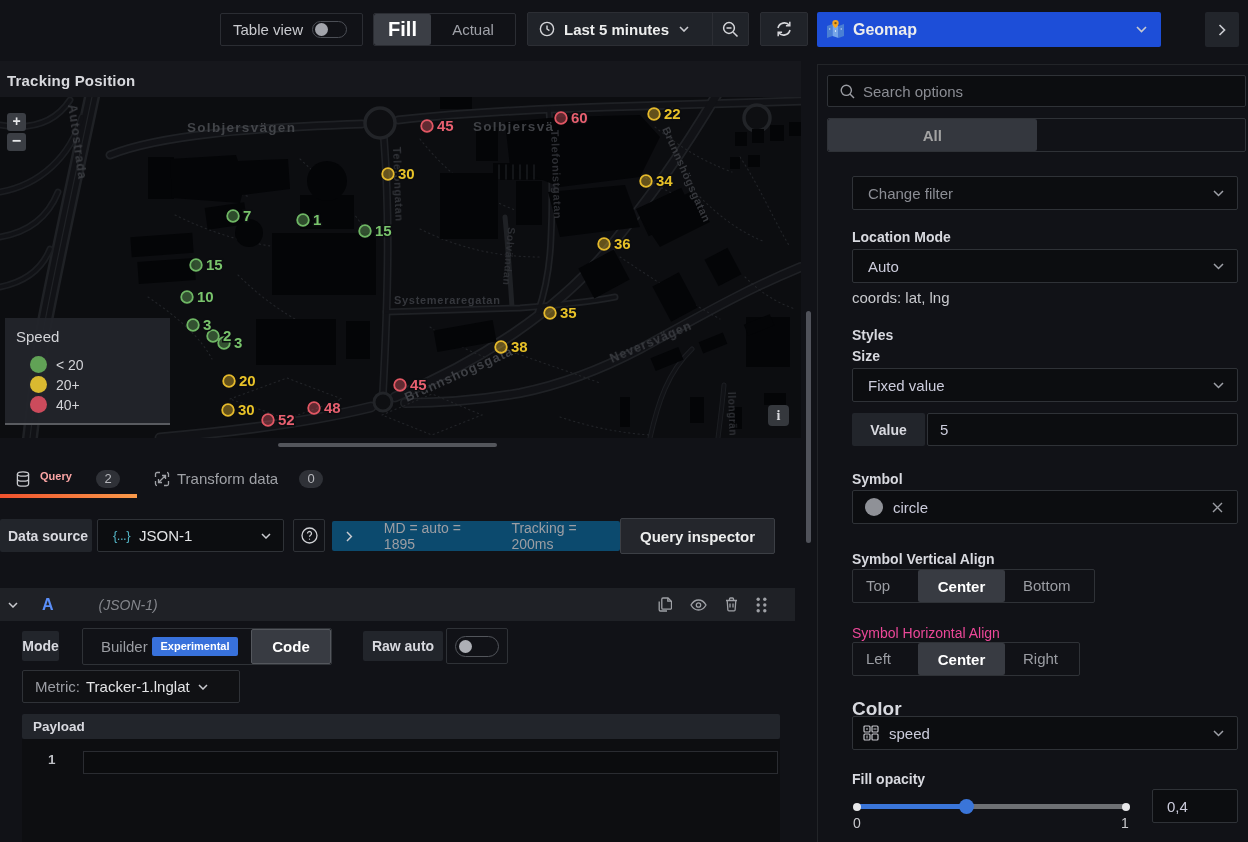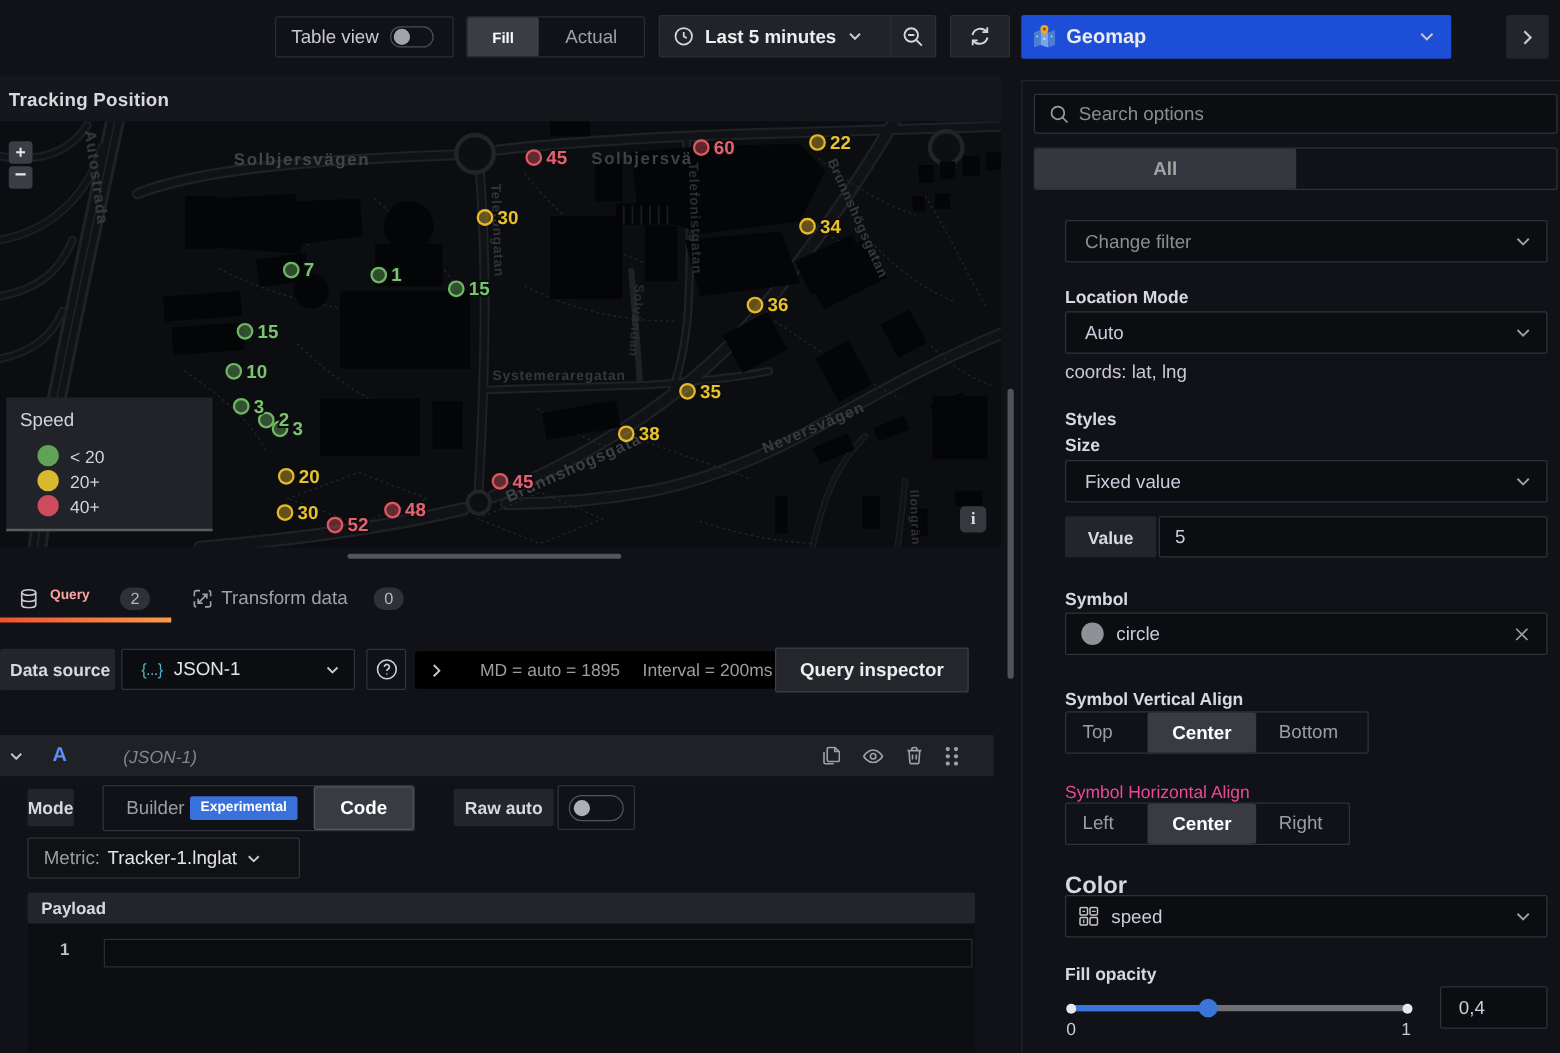--- a/index.html
+++ b/index.html
@@ -10,21 +10,21 @@
 </style></head>
 <body>
 
 <div class="abs" style="left:220px;top:13px;width:143px;height:33px;border:1px solid #2b2d33;border-radius:2px;display:flex;align-items:center">
   <span style="color:#c9cacf;font-size:15px;margin-left:12px">Table view</span>
   <span style="margin-left:9px;width:35px;height:17px;border:1px solid #4b4e55;border-radius:9px;position:relative;display:inline-block">
     <span style="position:absolute;left:2px;top:1px;width:13px;height:13px;border-radius:50%;background:#a2a4ab"></span>
   </span>
 </div>
 <div class="abs" style="left:373px;top:13px;width:143px;height:33px;border:1px solid #2b2d33;border-radius:2px;display:flex;align-items:stretch">
-  <span style="width:57px;background:#3b3e45;border-radius:2px;color:#fff;font-weight:bold;font-size:12px;display:flex;align-items:center;justify-content:center">Fill</span>
+  <span style="width:57px;background:#3b3e45;border-radius:2px;color:#fff;font-weight:bold;font-size:20px;display:flex;align-items:center;justify-content:center">Fill</span>
   <span style="flex:1;color:#9fa1a8;font-size:15px;display:flex;align-items:center;justify-content:center">Actual</span>
 </div>
 <div class="abs" style="left:527px;top:12px;width:222px;height:34px;background:#202329;border:1px solid #2c2e34;border-radius:2px;display:flex;align-items:center">
   <svg style="margin-left:11px" width="16" height="16" viewBox="0 0 16 16" fill="none" stroke="#d5d6da" stroke-width="1.4">
       <circle cx="8" cy="8" r="6.6"></circle>
       <path d="M8 4.5V8l2.4 1.6"></path>
     </svg>
   <span style="color:#eceded;font-weight:bold;font-size:15px;margin-left:9px">Last 5 minutes</span>
   <svg style="margin-left:10px" width="10" height="6" viewBox="0 0 10 6" fill="none" stroke="#c9cacf" stroke-width="1.6">
       <path d="M1 1l4 4 4-4"></path>
@@ -279,26 +279,26 @@
       <path d="M1 1l4 4 4-4"></path>
     </svg>
 </div>
 <div class="abs" style="left:293px;top:519px;width:32px;height:33px;border:1px solid #2f3237;border-radius:2px;display:flex;align-items:center;justify-content:center">
   <svg width="17" height="17" viewBox="0 0 17 17" fill="none" stroke="#cfd0d4" stroke-width="1.3">
       <circle cx="8.5" cy="8.5" r="7.5"></circle>
       <path d="M6.5 6.5a2 2 0 1 1 3 1.75c-.6.35-1 .75-1 1.45"></path>
       <circle cx="8.5" cy="12.2" r=".6" fill="#cfd0d4" stroke="none"></circle>
     </svg>
 </div>
-<div class="abs" style="left:332px;top:521px;width:288px;height:30px;background:#000000;border-radius:2px;display:flex;align-items:center">
+<div class="abs" style="left:332px;top:521px;width:288px;height:30px;background:#0c4a6e;border-radius:2px;display:flex;align-items:center">
   <svg style="margin-left:14px" width="7" height="11" viewBox="0 0 7 11" fill="none" stroke="#c9cacf" stroke-width="1.5">
       <path d="M1 1l4.5 4.5L1 10"></path>
     </svg>
   <span style="color:#9d9ea3;font-size:14px;margin-left:31px">MD = auto = 1895</span>
-  <span style="color:#9d9ea3;font-size:14px;margin-left:18px">Interval = 200ms</span>
+  <span style="color:#9d9ea3;font-size:14px;margin-left:18px">Tracking = 200ms</span>
 </div>
 <div class="abs" style="left:620px;top:518px;width:155px;height:36px;background:#24262c;border:1px solid #3c3f45;border-radius:2px;color:#eceded;font-weight:bold;font-size:15px;display:flex;align-items:center;justify-content:center">Query inspector</div>
 
 <div class="abs" style="left:0;top:588px;width:795px;height:33px;background:#1f2126;display:flex;align-items:center">
   <svg style="margin-left:8px" width="10" height="6" viewBox="0 0 10 6" fill="none" stroke="#c9cacf" stroke-width="1.5">
       <path d="M1 1l4 4 4-4"></path>
     </svg>
   <span style="color:#5b8ff9;font-weight:bold;font-size:16px;margin-left:24px">A</span>
   <span style="color:#84868c;font-style:italic;font-size:14px;margin-left:45px">(JSON-1)</span>
   <span style="margin-left:auto;display:flex;align-items:center;gap:18px;margin-right:28px">

